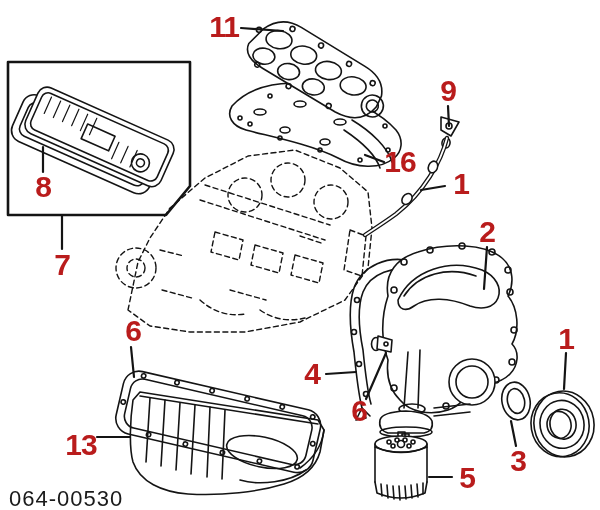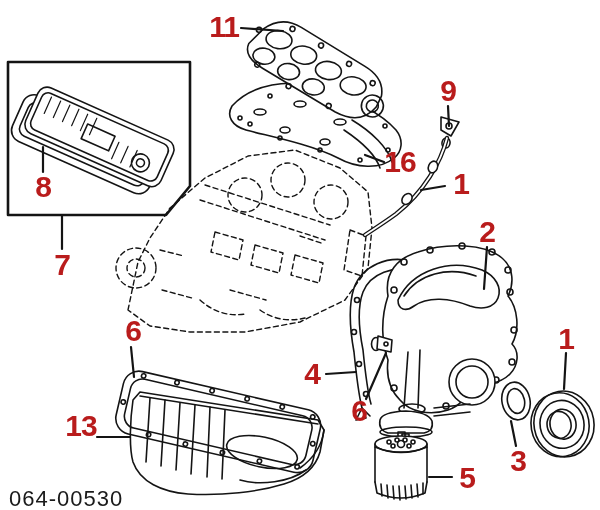--- a/index.html
+++ b/index.html
@@ -229,17 +229,17 @@
   <div class="callout" style="left:518px;top:461px">3</div>
   <div class="callout" style="left:312px;top:374px">4</div>
   <div class="callout" style="left:467px;top:478px">5</div>
   <div class="callout" style="left:359px;top:411px">6</div>
   <div class="callout" style="left:62px;top:265px">7</div>
   <div class="callout" style="left:43px;top:187px">8</div>
   <div class="callout" style="left:448px;top:91px">9</div>
   <div class="callout" style="left:461px;top:184px">1</div>
   <div class="callout" style="left:224px;top:27px">11</div>
   <div class="callout" style="left:400px;top:162px">16</div>
-  <div class="callout" style="left:81px;top:426px">13</div>
+  <div class="callout" style="left:81px;top:445px">13</div>
   <div class="callout" style="left:133px;top:331px">6</div>
 
   <div class="fig-code">064-00530</div>
 </div>
 
 </body></html>

